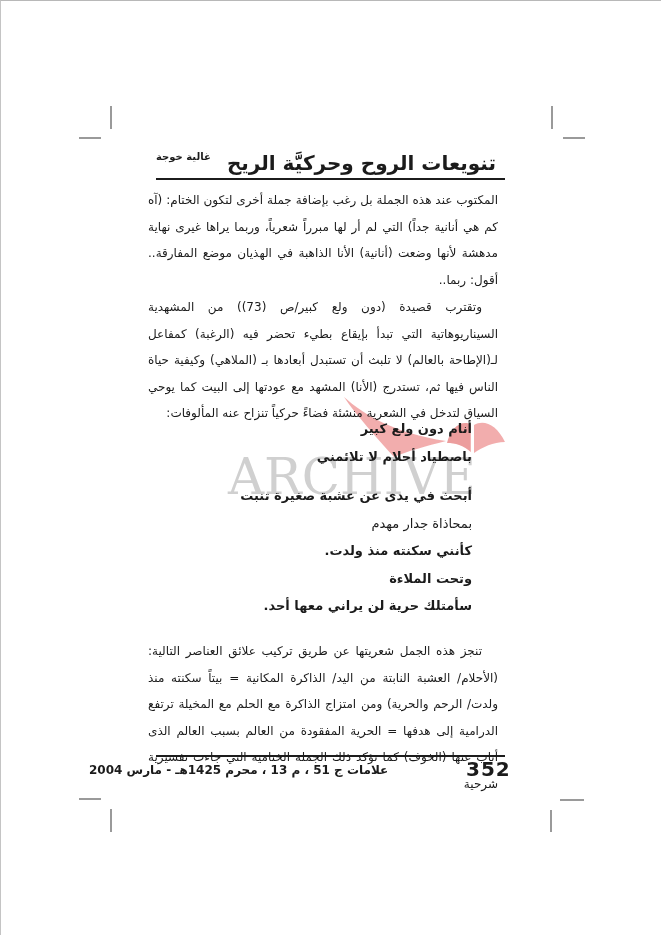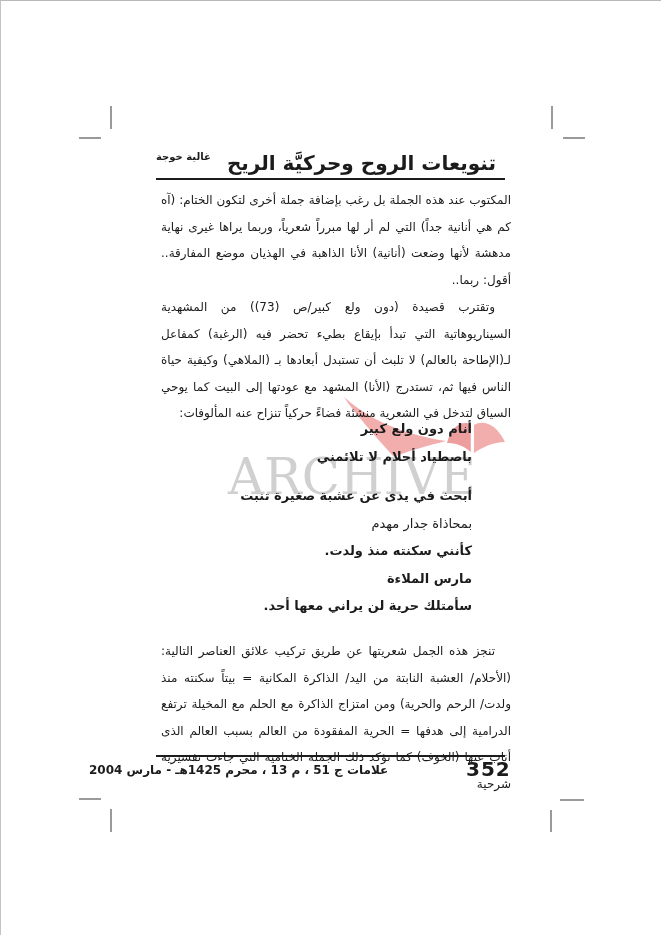--- a/index.html
+++ b/index.html
@@ -16,21 +16,21 @@
   
   .crop{position:absolute;background:#9a9a9a;}
   
   .hdr-title{position:absolute;top:150px;right:166px;font-size:20px;font-weight:bold;direction:rtl;}
   .hdr-author{position:absolute;top:150px;left:155px;font-size:10px;font-weight:bold;direction:rtl;}
   .rule{position:absolute;left:155px;width:349px;height:2px;background:#1c1c1c;}
   .rule.hdr{top:177px;}
   .rule.ftr{top:754px;}
   
   .para{
-    position:absolute;right:151px;width:350px;
+    position:absolute;right:164px;width:350px;
     direction:rtl;text-align:justify;
     font-size:12px;line-height:26.5px;
     z-index:2;
     margin-left:11px;
   }
   .para.p1{top:186px;}
   .para.p2{top:293px;text-indent:16px;}
   .para.p3{top:637px;text-indent:16px;}
   
   .poem{
@@ -91,21 +91,21 @@
 
   <div class="para p1">المكتوب عند هذه الجملة بل رغب بإضافة جملة أخرى لتكون الختام: (آه كم هي أنانية جداً) التي لم أر لها مبرراً شعرياً، وربما يراها غيرى نهاية مدهشة لأنها وضعت (أنانية) الأنا الذاهبة في الهذيان موضع المفارقة.. أقول: ربما..</div>
   <div class="para p2">وتقترب قصيدة (دون ولع كبير/ص (73)) من المشهدية السيناريوهاتية التي تبدأ بإيقاع بطيء تحضر فيه (الرغبة) كمفاعل لـ(الإطاحة بالعالم) لا تلبث أن تستبدل أبعادها بـ (الملاهي) وكيفية حياة الناس فيها ثم، تستدرج (الأنا) المشهد مع عودتها إلى البيت كما يوحي السياق لتدخل في الشعرية منشئة فضاءً حركياً تنزاح عنه المألوفات:</div>
 
   <div class="poem">
     <div class="poem-line" style="font-weight: bold;">أنام دون ولع كبير</div>
     <div class="poem-line" style="font-weight: bold;">باصطياد أحلام لا تلائمني</div>
     <div class="poem-line" style="font-weight: bold; margin-top: 12px;">أبحث في يدى عن عشبة صغيرة تنبت</div>
     <div class="poem-line">بمحاذاة جدار مهدم</div>
     <div class="poem-line" style="font-weight: bold;">كأنني سكنته منذ ولدت.</div>
-    <div class="poem-line" style="font-weight: bold;">مارس الملاءة</div>
+    <div class="poem-line" style="font-weight: bold;">وتحت الملاءة</div>
     <div class="poem-line" style="font-weight: bold;">سأمتلك حرية لن يراني معها أحد.</div>
   </div>
 
   <div class="para p3">تنجز هذه الجمل شعريتها عن طريق تركيب علائق العناصر التالية: (الأحلام/ العشبة النابتة من اليد/ الذاكرة المكانية = بيتاً سكنته منذ ولدت/ الرحم والحرية) ومن امتزاج الذاكرة مع الحلم مع المخيلة ترتفع الدرامية إلى هدفها = الحرية المفقودة من العالم بسبب العالم الذى أناب عنها (الخوف) كما تؤكد ذلك الجملة الختامية التي جاءت تفسيرية شرحية</div>
 
   <div class="rule ftr"></div>
   <div class="ftr-journal">علامات ج 51 ، م 13 ، محرم 1425هـ - مارس 2004</div>
   <div class="page-num">352</div>
 
 </div>

